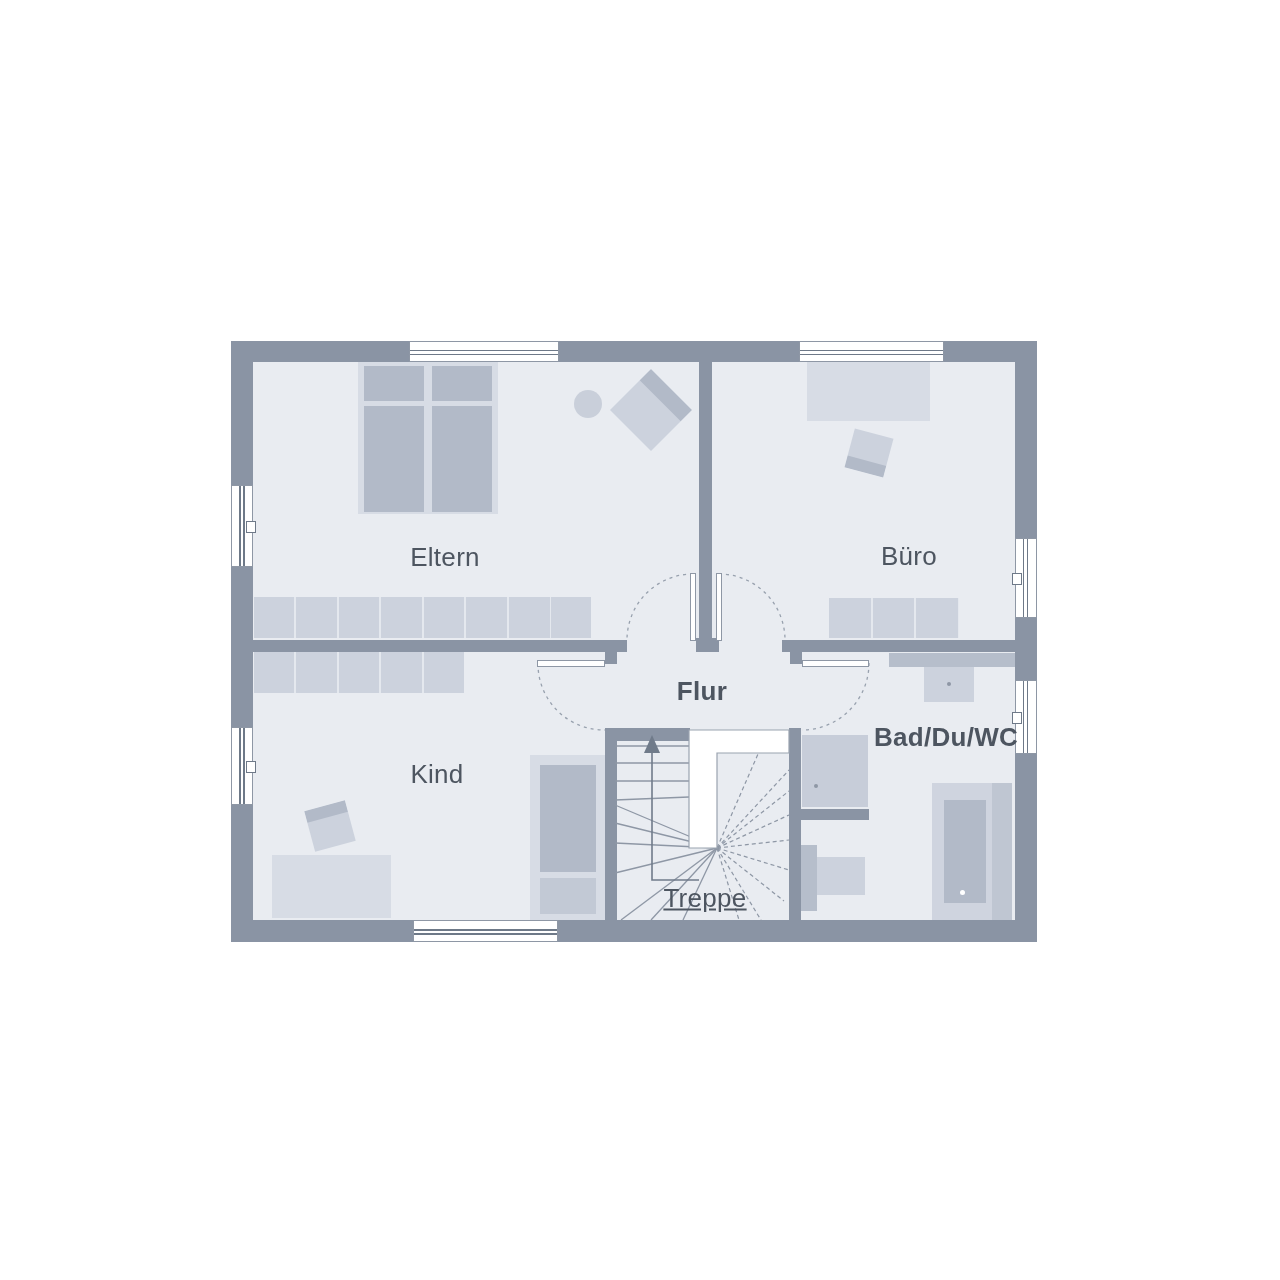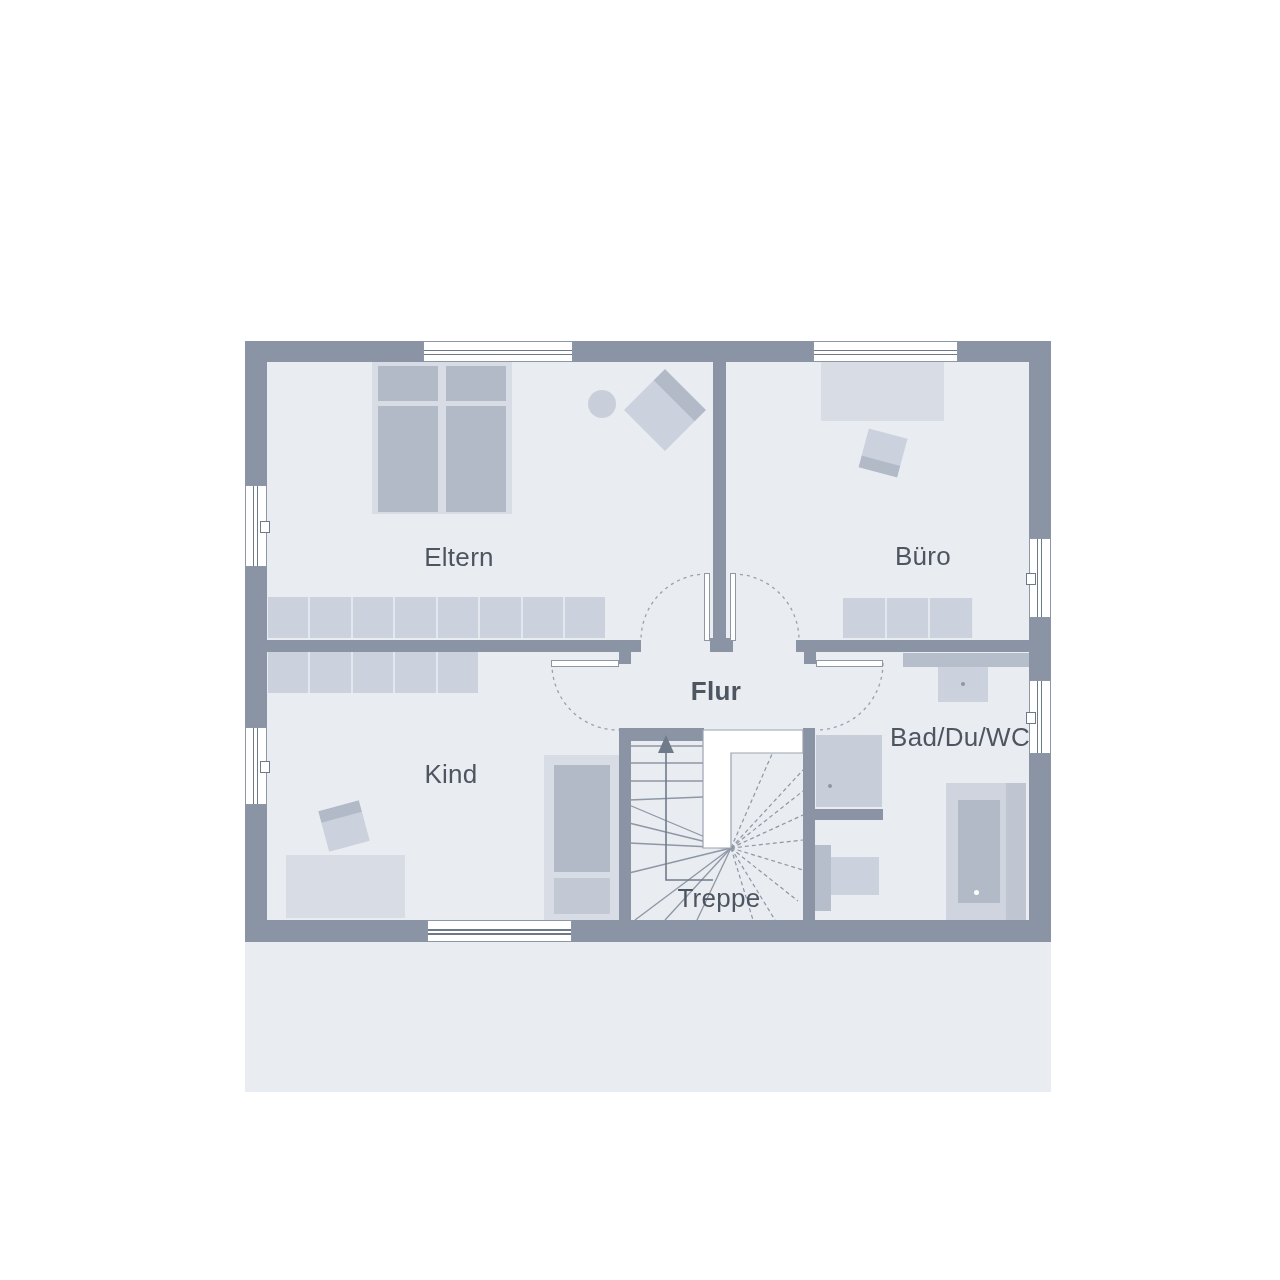--- a/index.html
+++ b/index.html
@@ -1,19 +1,19 @@
 <!DOCTYPE html>
 <html style="--wall: #8a94a4; --floor: #e9ecf1; --furnLight: #d7dce5; --furnMid: #ccd2dd; --furnDark: #b2bac8; --furnCounter: #b6becb; --line: #8e97a5; --text: #4d5560; --background: #ffffff;"><head>
 <meta charset="utf-8">
 <style>
   html,body{margin:0;padding:0;background:#ffffff;}
   body{width:1280px;height:1280px;position:relative;overflow:hidden;
        font-family:"Liberation Sans","DejaVu Sans",sans-serif;}
 
-  #plan{position:absolute;left:245px;top:341px;width:806px;height:751px;
+  #plan{position:absolute;left:231px;top:341px;width:806px;height:601px;
         background:var(--floor);}
 
   .wall{position:absolute;background:var(--wall);}
 
   .window{position:absolute;background:#ffffff;border:1px solid #8e97a5;box-sizing:border-box;}
   .window.h{background:linear-gradient(to bottom,#fff 0 8px,#6e7988 8px 9.5px,#fff 9.5px 12px,#6e7988 12px 13.5px,#fff 13.5px 100%);}
   .window.v{background:linear-gradient(to right,#fff 0 7px,#6e7988 7px 8.5px,#fff 8.5px 11px,#6e7988 11px 12.5px,#fff 12.5px 100%);}
   .handle{position:absolute;width:10px;height:12px;background:#fff;border:1px solid #6e7988;box-sizing:border-box;}
 
   .furn{position:absolute;}
@@ -167,16 +167,16 @@
 
   <div class="leaf" style="left:459px;top:232px;width:6px;height:68px;"></div>
   <div class="leaf" style="left:485px;top:232px;width:6px;height:68px;"></div>
   <div class="leaf" style="left:306px;top:319px;width:68px;height:7px;"></div>
   <div class="leaf" style="left:571px;top:319px;width:67px;height:7px;"></div>
 
   <div class="room-label" style="left:214px;top:216px;">Eltern</div>
   <div class="room-label" style="left:678px;top:215px;">Büro</div>
   <div class="room-label" style="left:206px;top:433px;">Kind</div>
   <div class="room-label" style="left:471px;top:350px;font-weight:bold;">Flur</div>
-  <div class="room-label" style="left:715px;top:396px;">Bad/Du/WC</div>
-  <div class="room-label" style="left:474px;top:557px;">Treppe</div>
+  <div class="room-label" style="left:715px;top:396px;font-weight:bold;">Bad/Du/WC</div>
+  <div class="room-label" style="left:474px;top:557px;text-decoration:underline;">Treppe</div>
 
 </div>
 
 </body></html>

